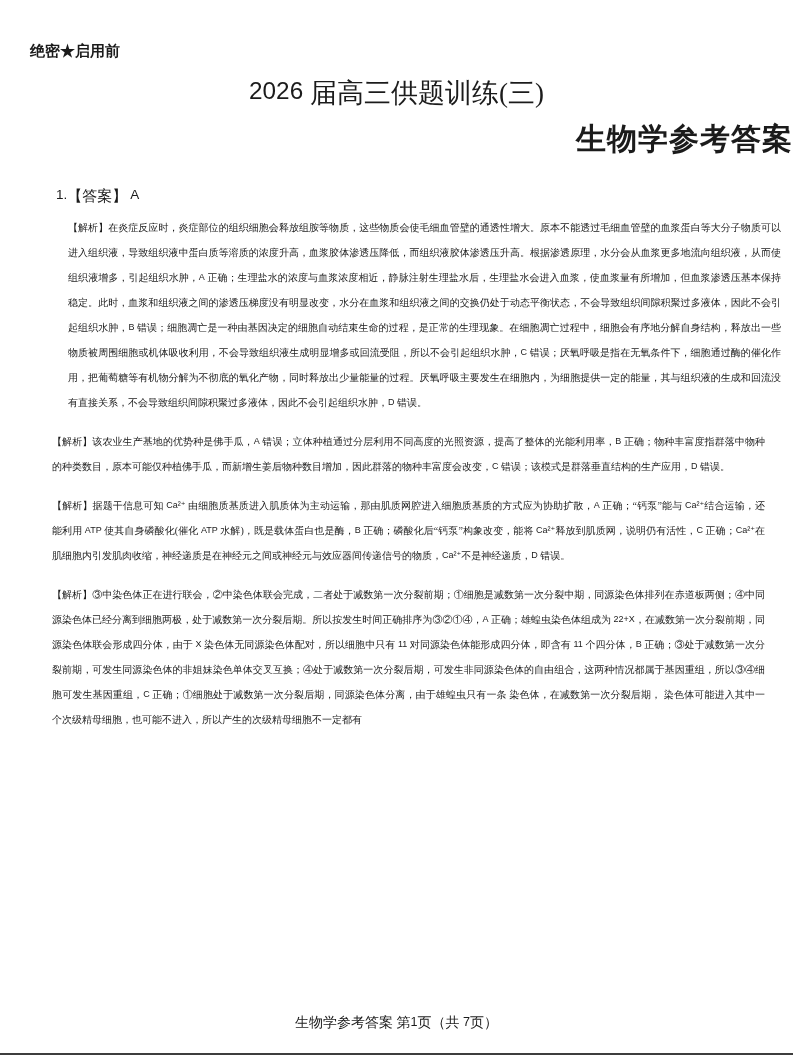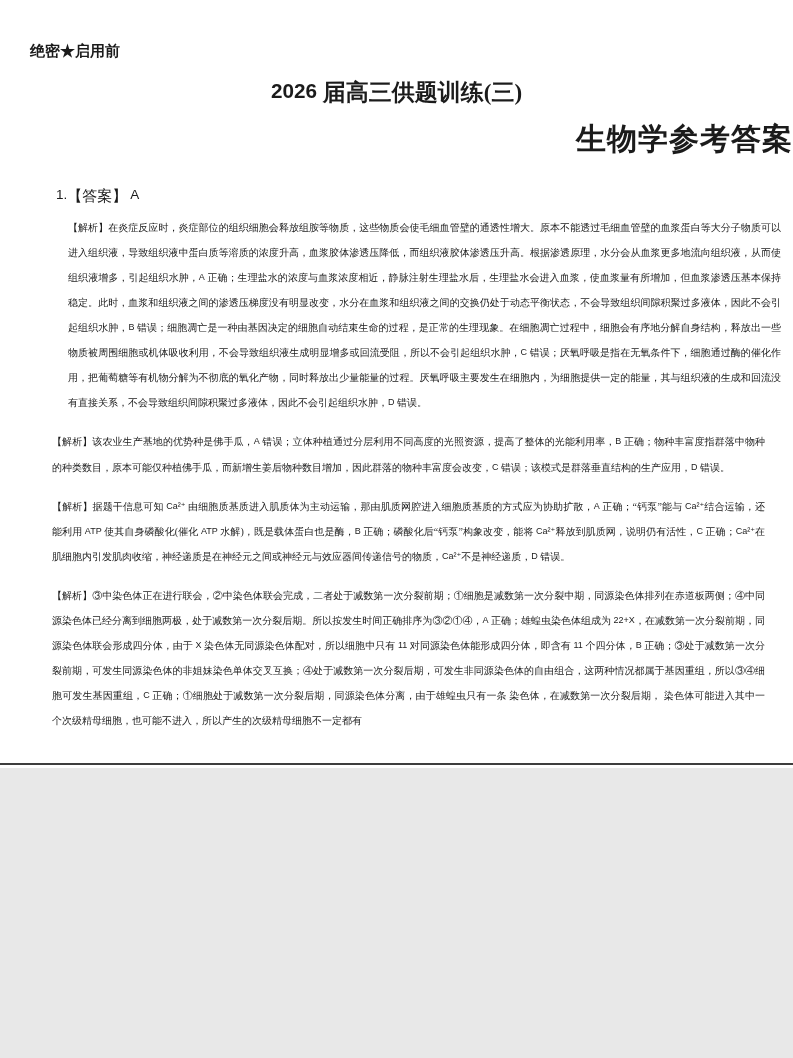--- a/index.html
+++ b/index.html
@@ -1,38 +1,38 @@
 <!DOCTYPE html>
 <html lang="zh"><head>
 <meta charset="utf-8">
 <style>
   html, body { margin: 0; padding: 0; background: #e8e8e8; }
   .page {
     position: relative;
     width: 793px;
-    height: 768px;
+    height: 1058px;
     margin: 0 auto;
     background: #ffffff;
     color: #1b1b1b;
     font-family: "Liberation Serif", "DejaVu Serif", serif;
     overflow: hidden;
     box-sizing: border-box;
     padding-top: 42px;
   }
   .security {
     margin-left: 30px;
     font-size: 15px;
     font-weight: bold;
     line-height: 18px;
   }
   .title {
     margin: 16px 0 0 0;
     text-align: center;
-    font-size: 23px;
-    font-weight: bold;
+    font-size: 27px;
+    font-weight: normal;
     line-height: 30px;
   }
   .subtitle {
     margin: 12px 0 0 0;
     text-align: right;
     font-size: 30px;
     font-weight: bold;
     letter-spacing: 1px;
     line-height: 38px;
   }

